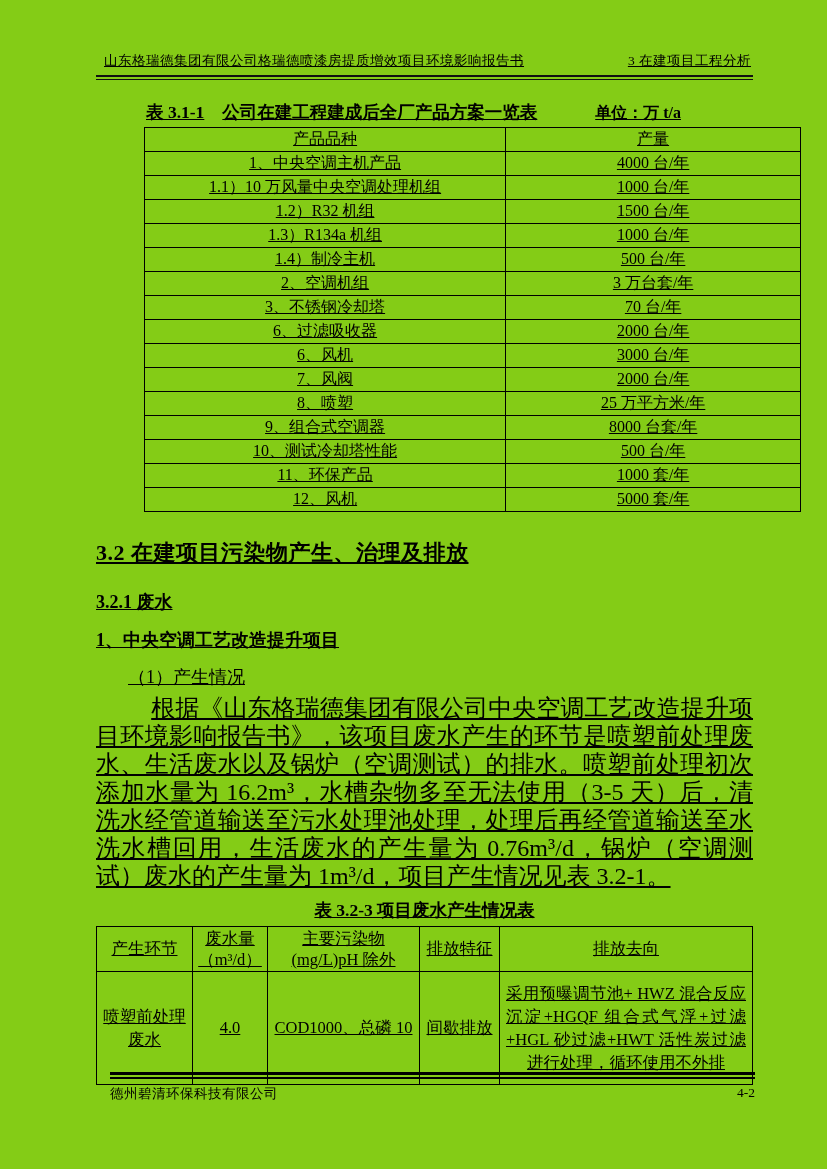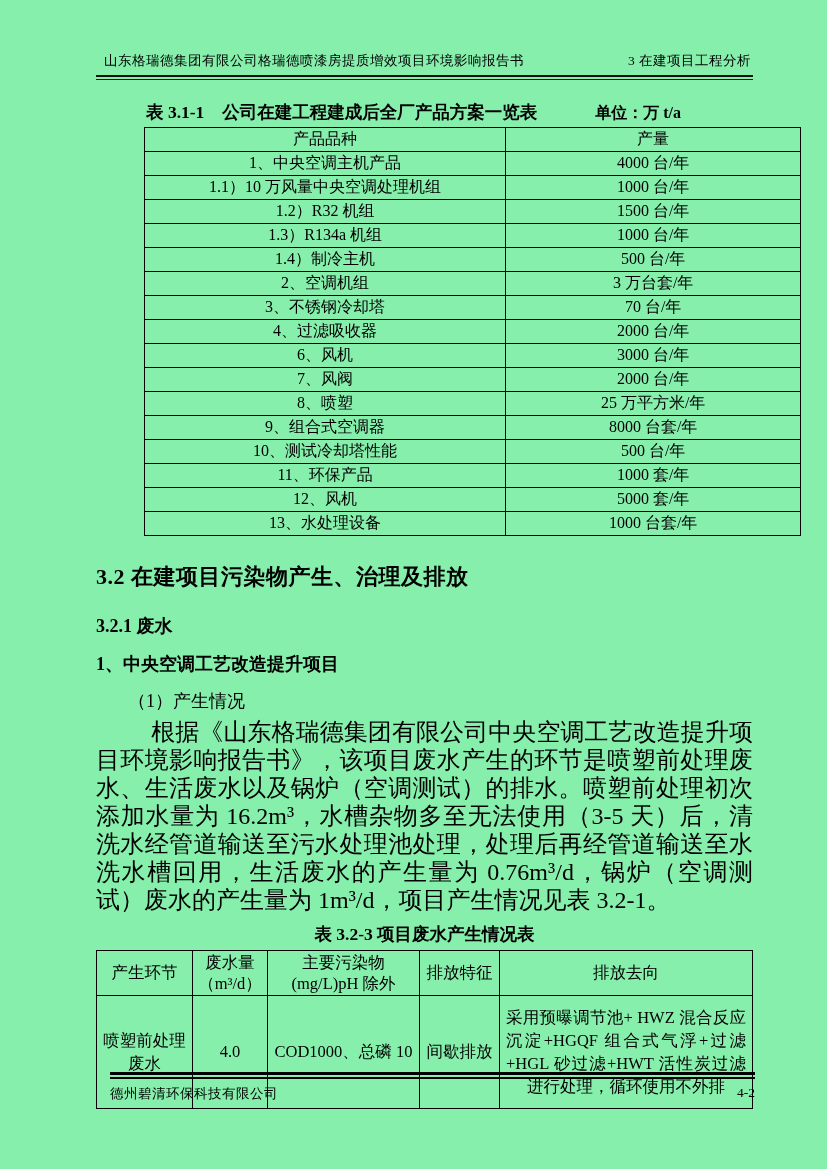--- a/index.html
+++ b/index.html
@@ -1,24 +1,25 @@
 <!DOCTYPE html>
 <html><head>
 <meta charset="utf-8">
 <style>
   html,body{margin:0;padding:0;background:#ffffff;}
   .page{
     position:relative;
     width:827px;height:1169px;
-    background:#86efac;
+    background:#84cc16;
     color:#000;
     font-family:"Liberation Serif","DejaVu Serif",serif;
     box-sizing:border-box;
     padding:52px 74px 0 96px;
     overflow:hidden;
+    text-decoration:underline;
   }
   
   .hdr{display:flex;justify-content:space-between;align-items:baseline;
        font-size:13.5px;letter-spacing:.5px;padding:0 2px 0 8px;}
   .hdr-rule{margin-top:5px;}
   .rule-a{height:1.6px;background:#111;}
   .rule-gap{height:2px;}
   .rule-b{height:1px;background:#111;}
 
   
@@ -128,21 +129,21 @@
         </tr>
         <tr>
           <td>2、空调机组</td>
           <td>3 万台套/年</td>
         </tr>
         <tr>
           <td>3、不锈钢冷却塔</td>
           <td>70 台/年</td>
         </tr>
         <tr>
-          <td>4、过滤吸收器</td>
+          <td>6、过滤吸收器</td>
           <td>2000 台/年</td>
         </tr>
         <tr>
           <td>6、风机</td>
           <td>3000 台/年</td>
         </tr>
         <tr>
           <td>7、风阀</td>
           <td>2000 台/年</td>
         </tr>
@@ -158,24 +159,20 @@
           <td>10、测试冷却塔性能</td>
           <td>500 台/年</td>
         </tr>
         <tr>
           <td>11、环保产品</td>
           <td>1000 套/年</td>
         </tr>
         <tr>
           <td>12、风机</td>
           <td>5000 套/年</td>
-        </tr>
-        <tr>
-          <td>13、水处理设备</td>
-          <td>1000 台套/年</td>
         </tr>
       </tbody>
   </table>
 
   <div class="h1">3.2 在建项目污染物产生、治理及排放</div>
   <div class="h2">3.2.1 废水</div>
   <div class="h3">1、中央空调工艺改造提升项目</div>
   <div class="h4">（1）产生情况</div>
 
   <p class="body-par">根据《山东格瑞德集团有限公司中央空调工艺改造提升项目环境影响报告书》，该项目废水产生的环节是喷塑前处理废水、生活废水以及锅炉（空调测试）的排水。喷塑前处理初次添加水量为 16.2m³，水槽杂物多至无法使用（3-5 天）后，清洗水经管道输送至污水处理池处理，处理后再经管道输送至水洗水槽回用，生活废水的产生量为 0.76m³/d，锅炉（空调测试）废水的产生量为 1m³/d，项目产生情况见表 3.2-1。</p>

